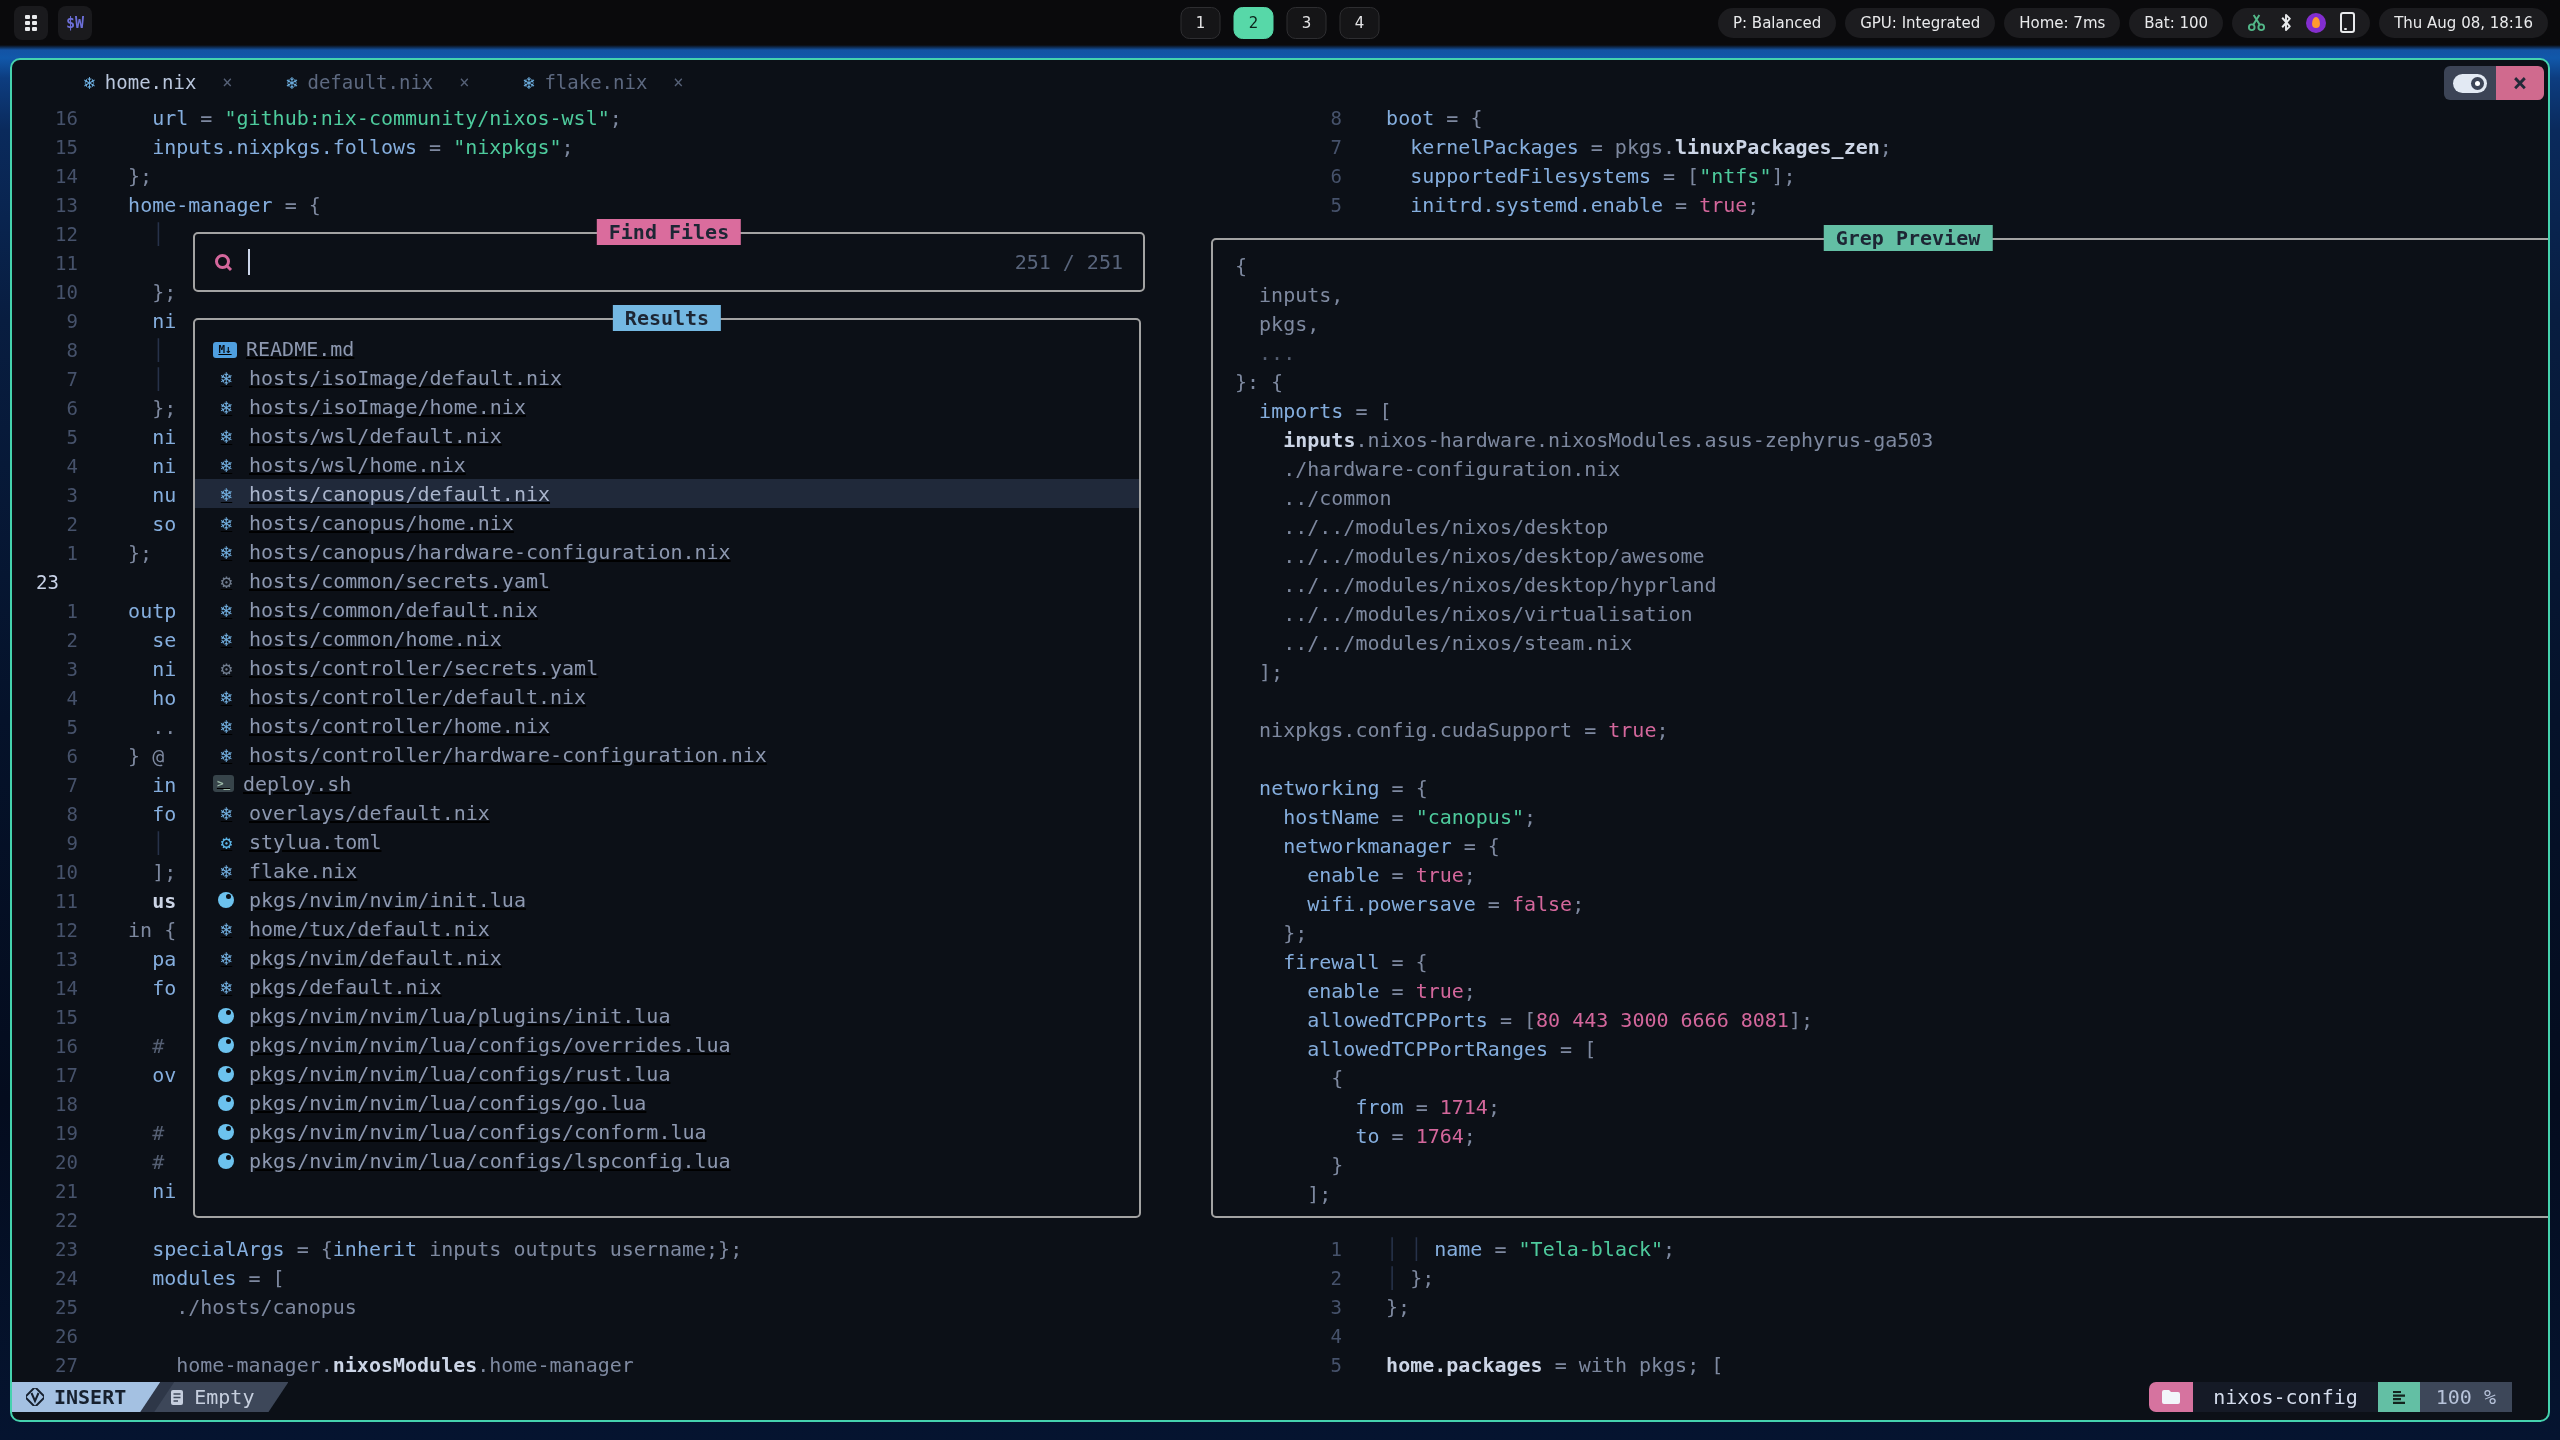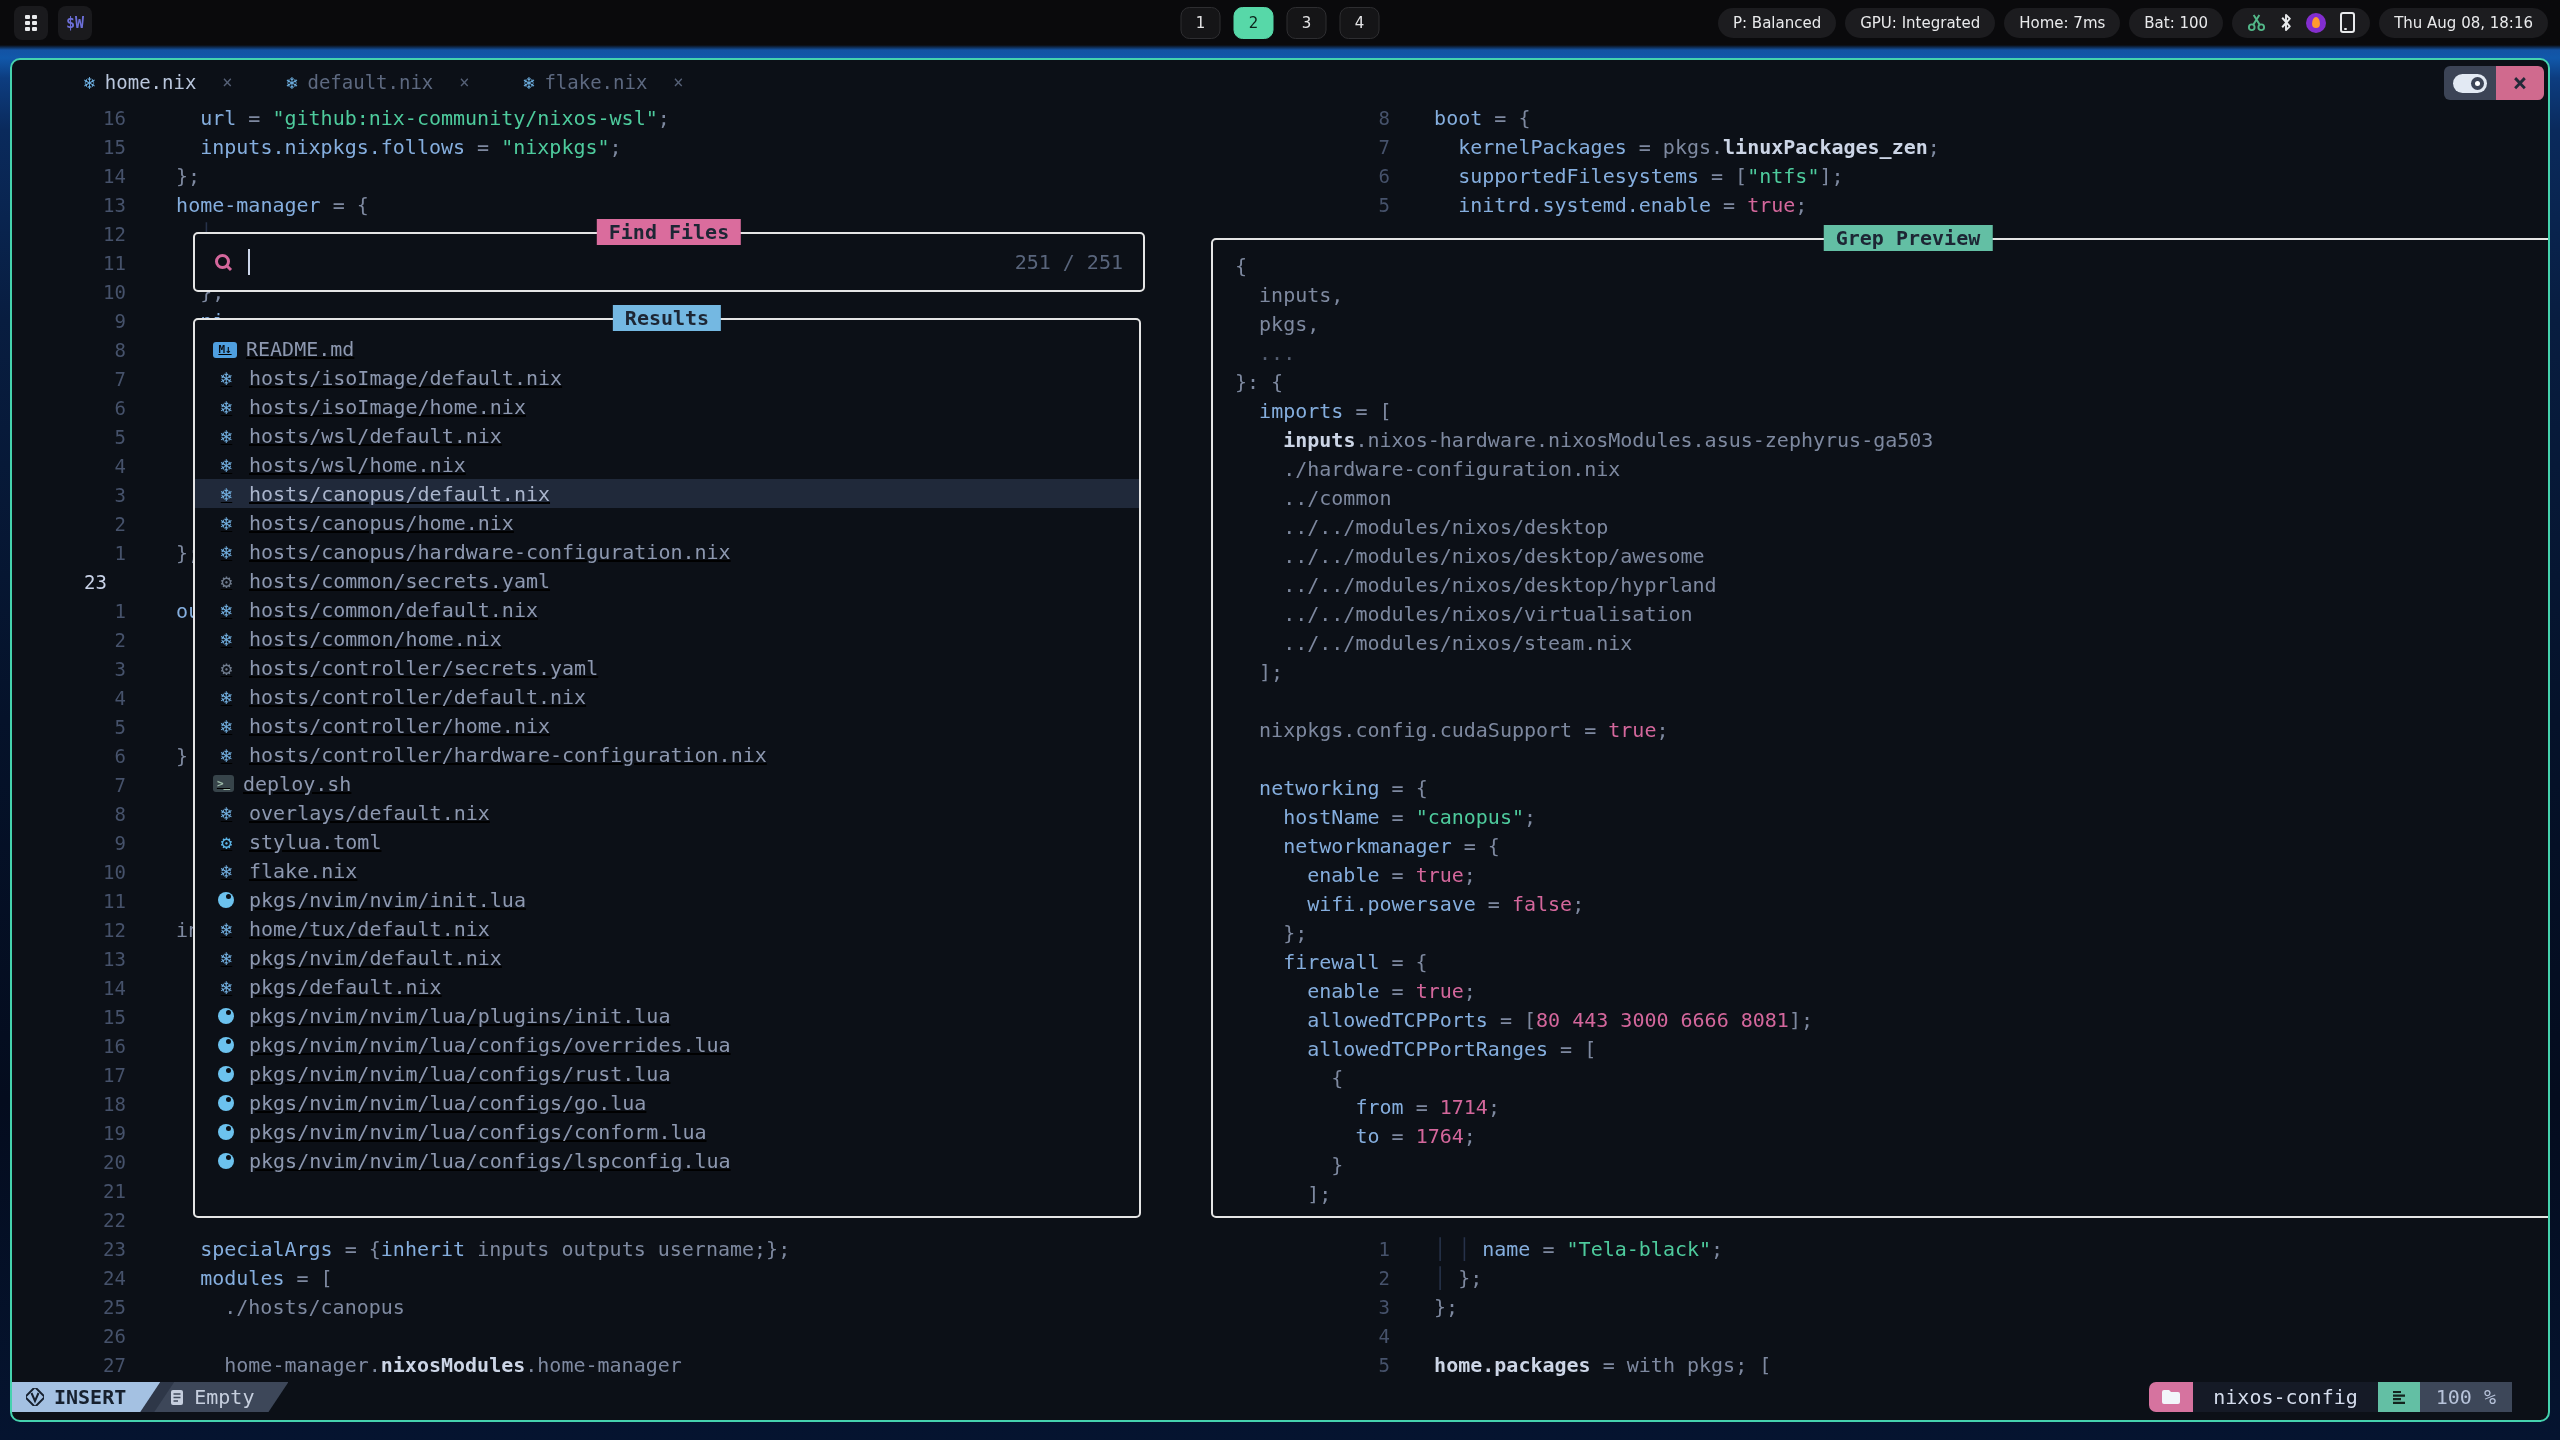--- a/index.html
+++ b/index.html
@@ -35,30 +35,30 @@
   .tgl::after{content:"";position:absolute;right:3px;top:3px;width:13px;height:13px;background:#3c4456;border-radius:50%;}
   .tgl::before{content:"";position:absolute;right:7px;top:7px;width:5px;height:5px;background:#fff;border-radius:50%;z-index:2;}
   .wc-close{width:48px;height:34px;background:#d06a8e;border-radius:0 6px 6px 0;display:flex;align-items:center;justify-content:center;color:#222938;font:600 24px "DejaVu Sans Mono",monospace;}
   
   .code{font:20px/29px "DejaVu Sans Mono",monospace;}
   .rows{position:absolute;top:44px;}
   .rows-left{left:0;width:1282px;}
   .rows-right{left:1300px;right:6px;}
   .rows-right-bottom{left:1300px;right:6px;top:1175px;}
   .crow{height:29px;display:flex;align-items:center;white-space:pre;}
-  .gut{width:66px;flex:none;text-align:right;color:#46526b;font-size:19px;margin-left:48px;}
+  .gut{width:66px;flex:none;text-align:right;color:#46526b;font-size:19px;}
   .gut.cur{color:#c9d3e8;text-align:left;padding-left:24px;width:42px;}
   .rows-right .gut,.rows-right-bottom .gut{width:30px;}
   .ctxt{margin-left:26px;white-space:pre;}
   .rows-right .ctxt,.rows-right-bottom .ctxt{margin-left:20px;}
   .tk-o{color:#7e89a0;} .tk-b{color:#85aede;} .tk-s{color:#4ecb9d;}
   .tk-p{color:#d4679c;} .tk-w{color:#ccd5e6;font-weight:700;}
   .tk-d{color:#555f73;} .tk-g{color:#27324a;}
   
-  .pbox{position:absolute;background:#0c1017;border:2px solid #e5e5e5;border-radius:5px;}
+  .pbox{position:absolute;background:#0c1017;border:2px solid #a3a3a3;border-radius:5px;}
   .find-box{left:181px;top:172px;width:948px;height:56px;}
   .find-inner{display:flex;align-items:center;height:100%;padding:0 20px;}
   .mag{width:17px;height:19px;position:relative;margin-right:16px;flex:none;}
   .mag::before{content:"";position:absolute;width:9px;height:9px;border:3px solid #d4679c;border-radius:50%;left:0;top:1px;}
   .mag::after{content:"";position:absolute;width:3px;height:7px;background:#d4679c;transform:rotate(-45deg);left:12px;top:11px;}
   .caret{width:2px;height:26px;background:#ccd6ea;}
   .count{margin-left:auto;color:#59657c;font:20px "DejaVu Sans Mono",monospace;}
   .box-title{position:absolute;top:-15px;left:50%;transform:translateX(-50%);padding:1px 12px;font:600 20px "DejaVu Sans Mono",monospace;color:#1d2634;white-space:nowrap;z-index:3;}
   .t-pink{background:#da6c9d;} .t-blue{background:#74b8e2;} .t-teal{background:#63bfa4;}
   .results-box{left:181px;top:258px;width:948px;height:900px;padding-top:14px;box-sizing:border-box;text-decoration:underline;}

